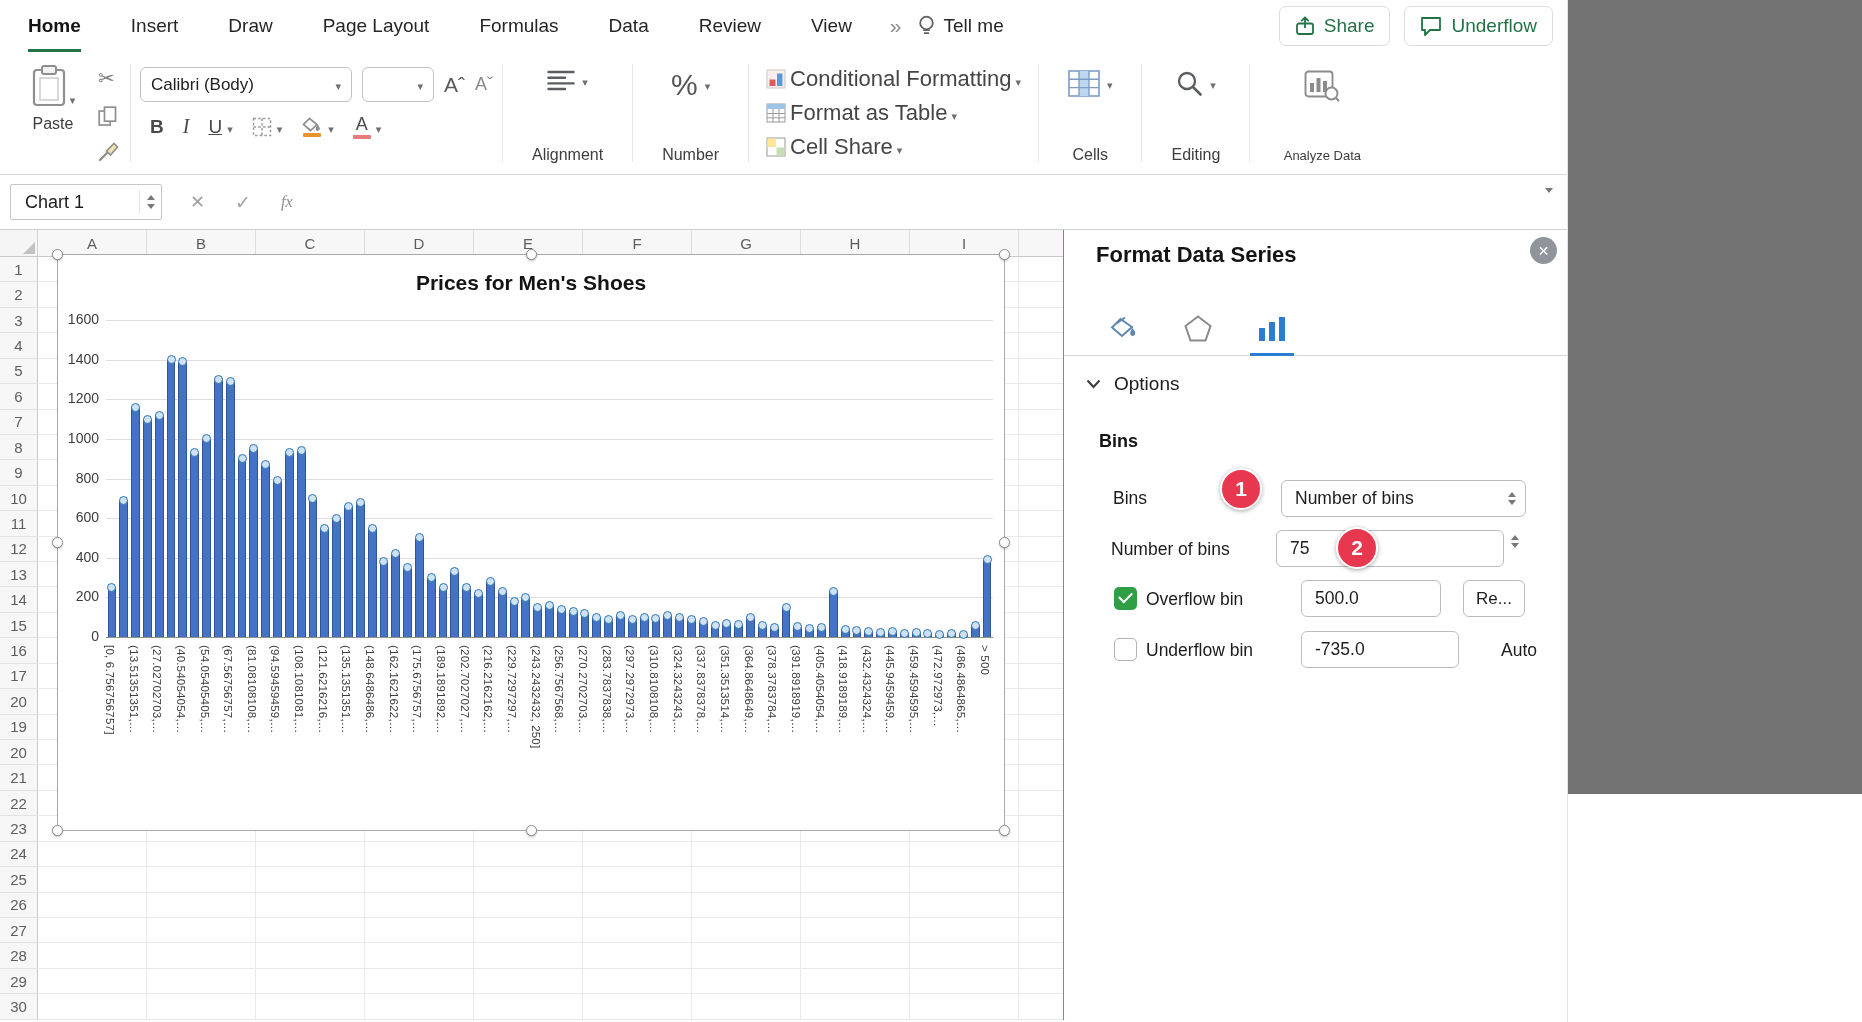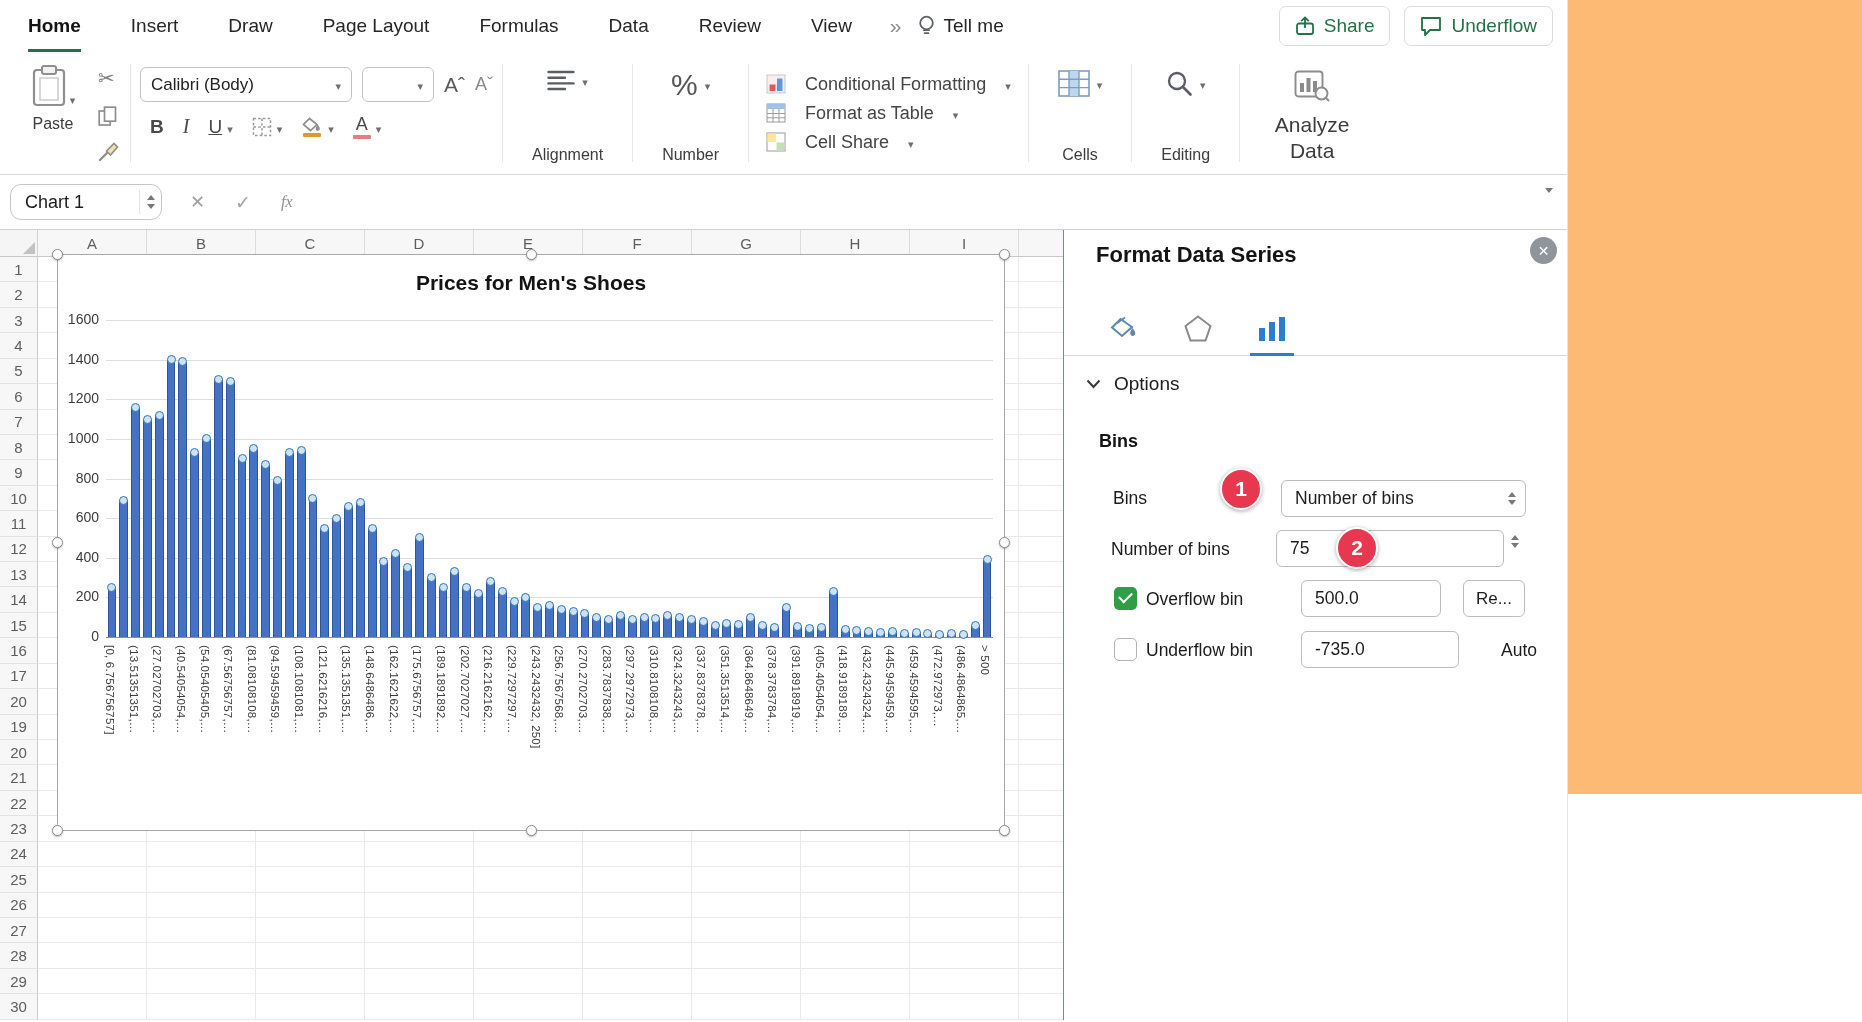--- a/index.html
+++ b/index.html
@@ -1,17 +1,17 @@
 <!DOCTYPE html>
 <html><head>
 <meta charset="utf-8">
 <style>
   html,body{margin:0;padding:0}
   body{width:1862px;height:1022px;overflow:hidden;background:#ffffff;font-family:"Liberation Sans",sans-serif;color:#222}
-  .screen{position:relative;width:1862px;height:794px;background:#fdba74}
+  .screen{position:relative;width:1862px;height:794px;background:#737373}
   .window{position:relative;width:1568px;height:1022px;background:#fff;border-right:1px solid #e4e4e4;box-sizing:border-box;overflow:hidden}
 
   
   .menubar{display:flex;align-items:center;height:52px;padding-left:28px;box-sizing:border-box}
   .mtab{font-size:19px;color:#262626;margin-right:50px;height:52px;display:flex;align-items:center;border-bottom:3px solid transparent;box-sizing:border-box;padding-top:2px;white-space:nowrap}
   .mtab.active{font-weight:700;border-bottom-color:#217346;color:#141414}
   .oflow{color:#8a8a8a;font-size:21px;margin-right:16px;margin-left:-12px}
   .tellme{display:flex;align-items:center;gap:9px;font-size:19px;color:#262626}
   .topbtns{margin-left:auto;display:flex;gap:14px;margin-right:14px}
   .topbtn{display:flex;align-items:center;gap:9px;font-size:19px;color:#217346;border:1px solid #dcdcdc;border-radius:7px;height:38px;padding:0 15px;background:#fff;cursor:default}
@@ -42,26 +42,26 @@
   .undl .u{text-decoration:underline}
   .stack{display:flex;flex-direction:column;align-items:center}
   .colorbar{display:block;height:4px;width:18px;margin-top:1px;border-radius:1px}
   .colorbar.orange{background:#e8952e}
   .colorbar.red{background:#e87c7c}
   .fcA{font-size:18px;color:#4a4a4a;line-height:1.05}
   .g-center{flex-direction:column;align-items:center;justify-content:space-between;padding:18px 20px 10px}
   .iconrow{display:flex;align-items:center;gap:7px}
   .pct{font-size:30px;color:#555;line-height:1}
   .g-styles{flex-direction:column;justify-content:center;gap:8px;padding:0 8px}
-  .stylerow{display:flex;align-items:center;gap:19px;font-size:18px;color:#454545;white-space:nowrap}
-  .analyze .rlabel{font-size:21px;text-align:center;width:86px;white-space:normal;line-height:1.25}
+  .stylerow{display:flex;align-items:center;gap:4px;font-size:22px;color:#454545;white-space:nowrap}
+  .analyze .rlabel{font-size:13px;text-align:center;width:86px;white-space:normal;line-height:1.25}
 
   
   .formulabar{display:flex;align-items:center;height:55px;border-bottom:1px solid #d0d0d0;padding-left:10px;box-sizing:border-box;position:relative}
-  .namebox{display:flex;align-items:center;justify-content:space-between;width:152px;height:36px;border:1px solid #c6c6c6;border-radius:11px;padding:0 6px 0 14px;font-size:18px;color:#1b1b1b;box-sizing:border-box}
+  .namebox{display:flex;align-items:center;justify-content:space-between;width:152px;height:36px;border:1px solid #c6c6c6;border-radius:2px;padding:0 6px 0 14px;font-size:18px;color:#1b1b1b;box-sizing:border-box}
   .nb-stepper{display:flex;flex-direction:column;gap:4px;padding-left:7px;border-left:1px solid #e3e3e3;height:24px;justify-content:center}
   .tri-up{width:0;height:0;border-left:5px solid transparent;border-right:5px solid transparent;border-bottom:6px solid #787878}
   .tri-dn{width:0;height:0;border-left:5px solid transparent;border-right:5px solid transparent;border-top:6px solid #787878}
   .tri-up.s{border-left-width:4.5px;border-right-width:4.5px;border-bottom-width:5.5px}
   .tri-dn.s{border-left-width:4.5px;border-right-width:4.5px;border-top-width:5.5px}
   .fb-icons{display:flex;align-items:center;gap:30px;margin-left:28px;color:#a2a2a2}
   .fbx{font-size:18px}
   .fbc{font-size:19px}
   .fx{font-family:"Liberation Serif",serif;font-style:italic;font-size:16px;color:#8e8e8e}
   .fb-input{flex:1;height:100%}

